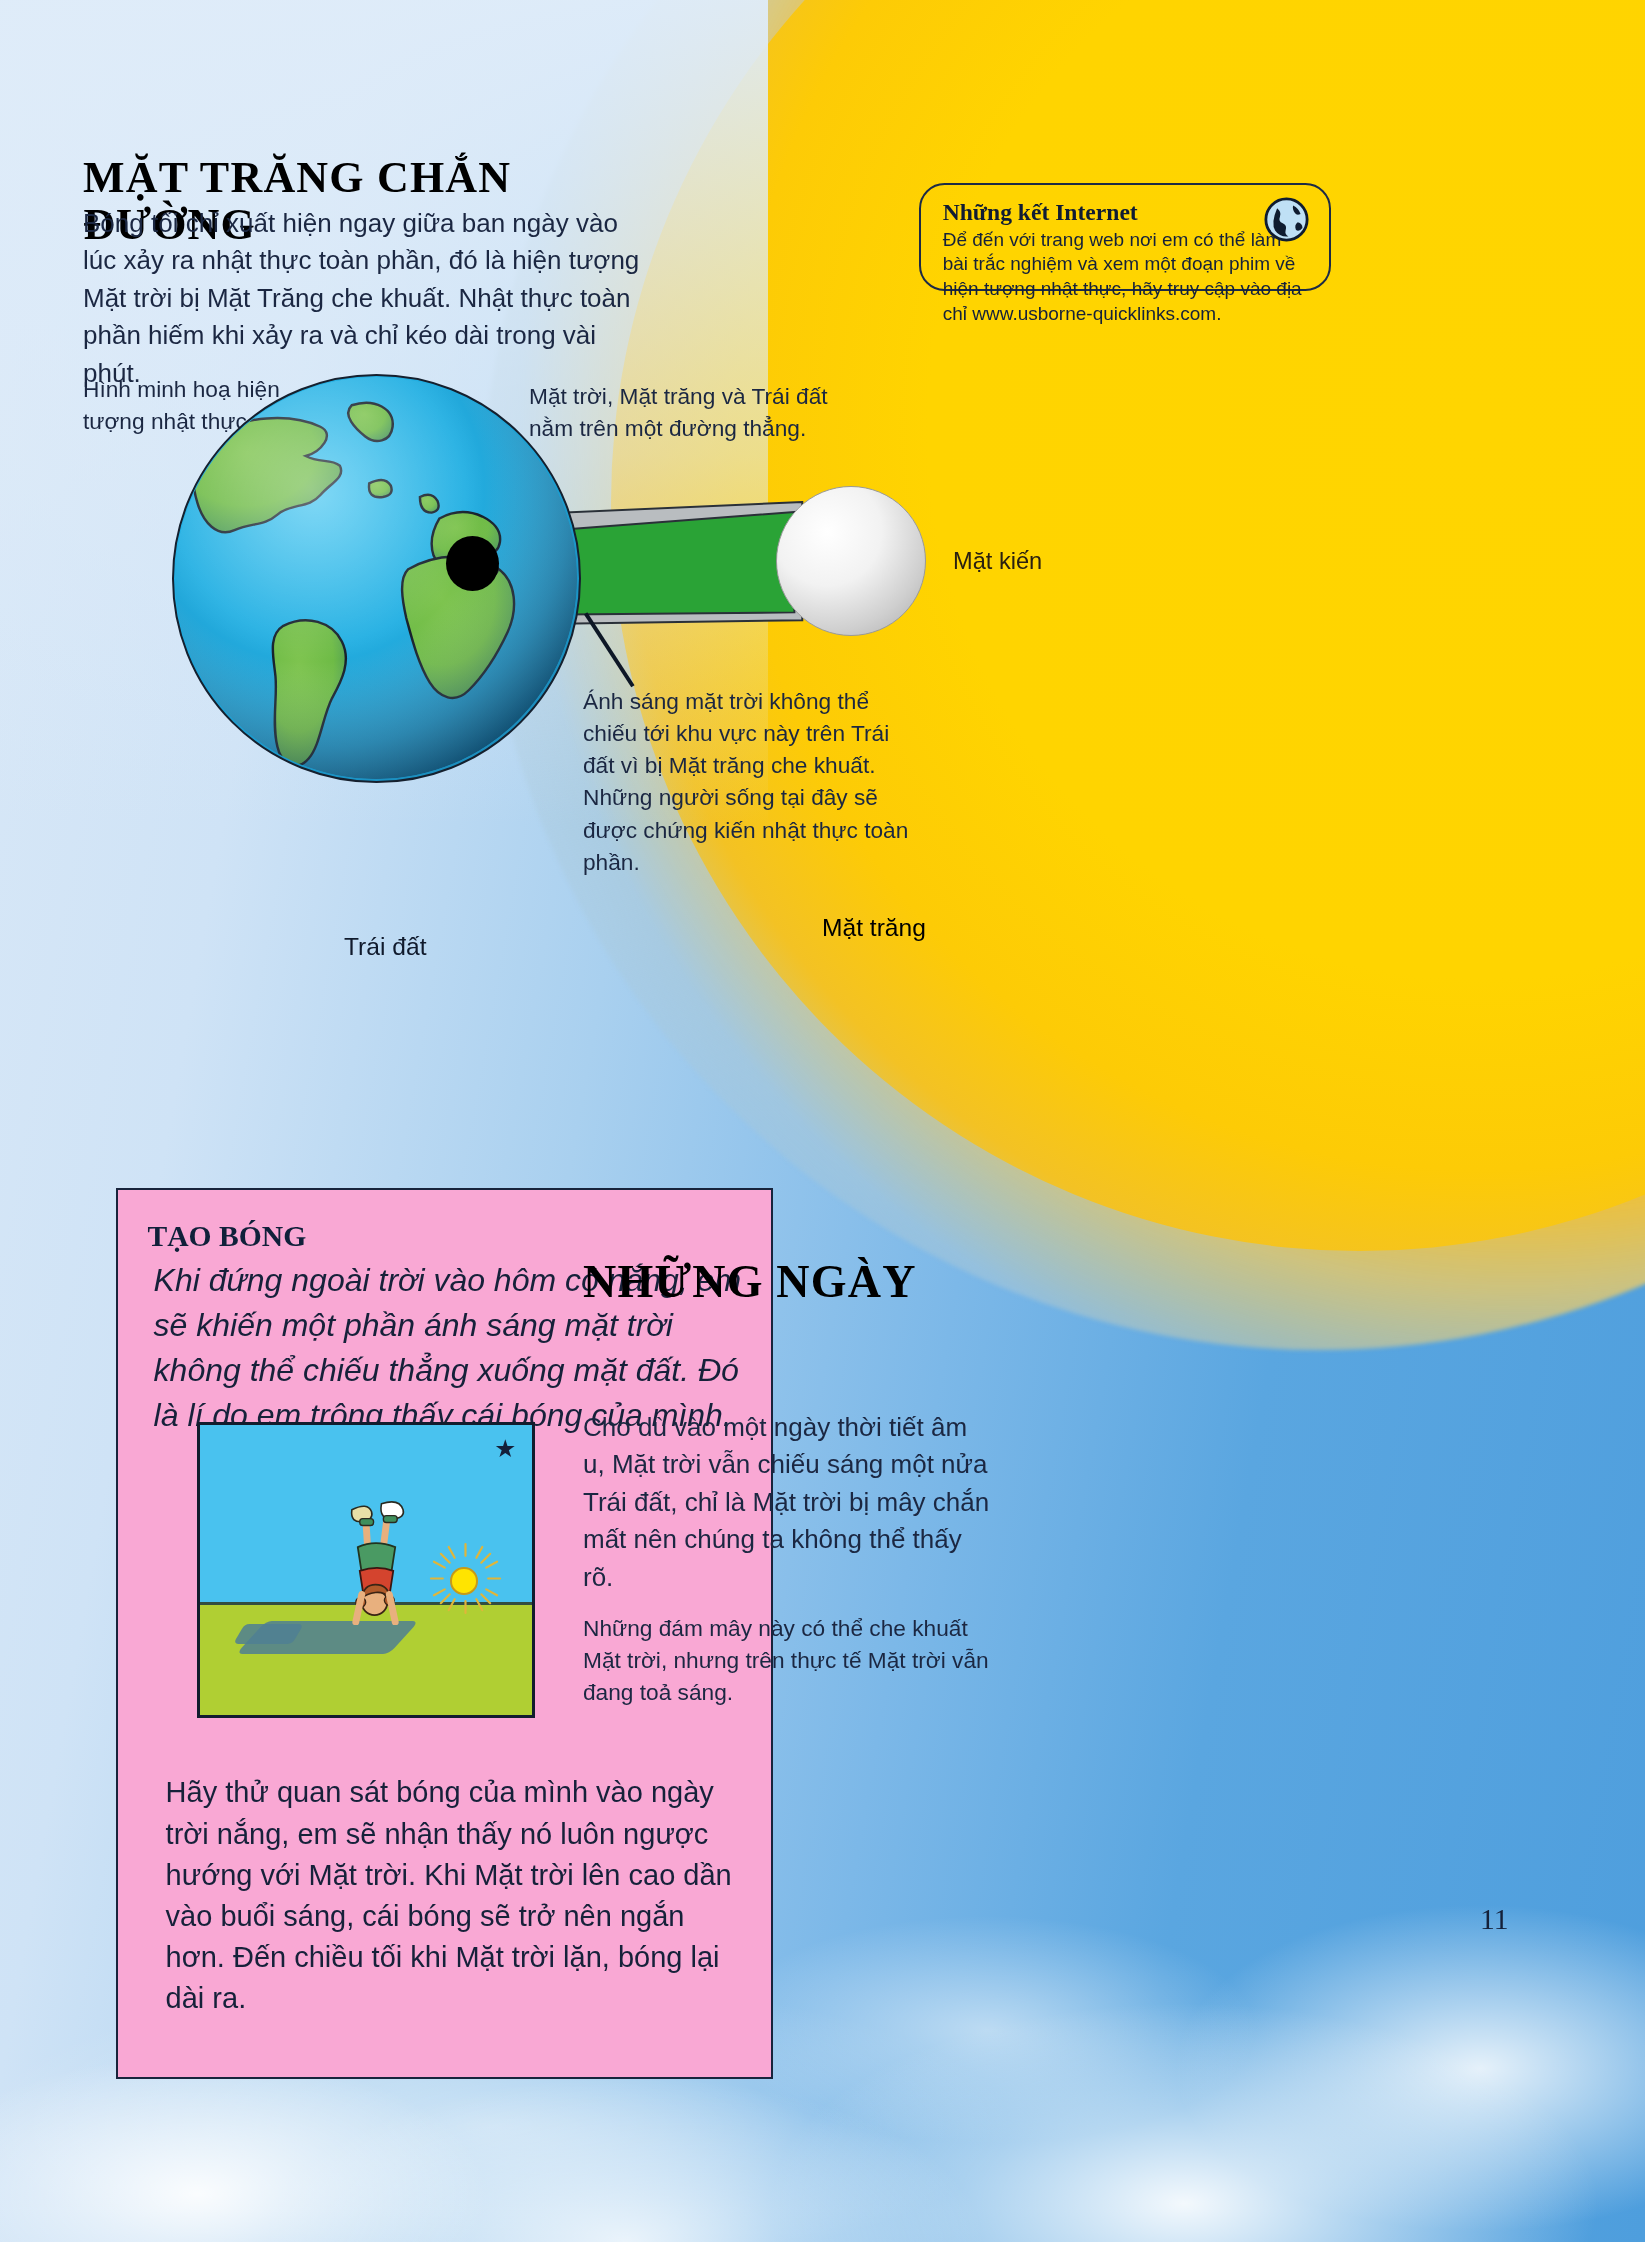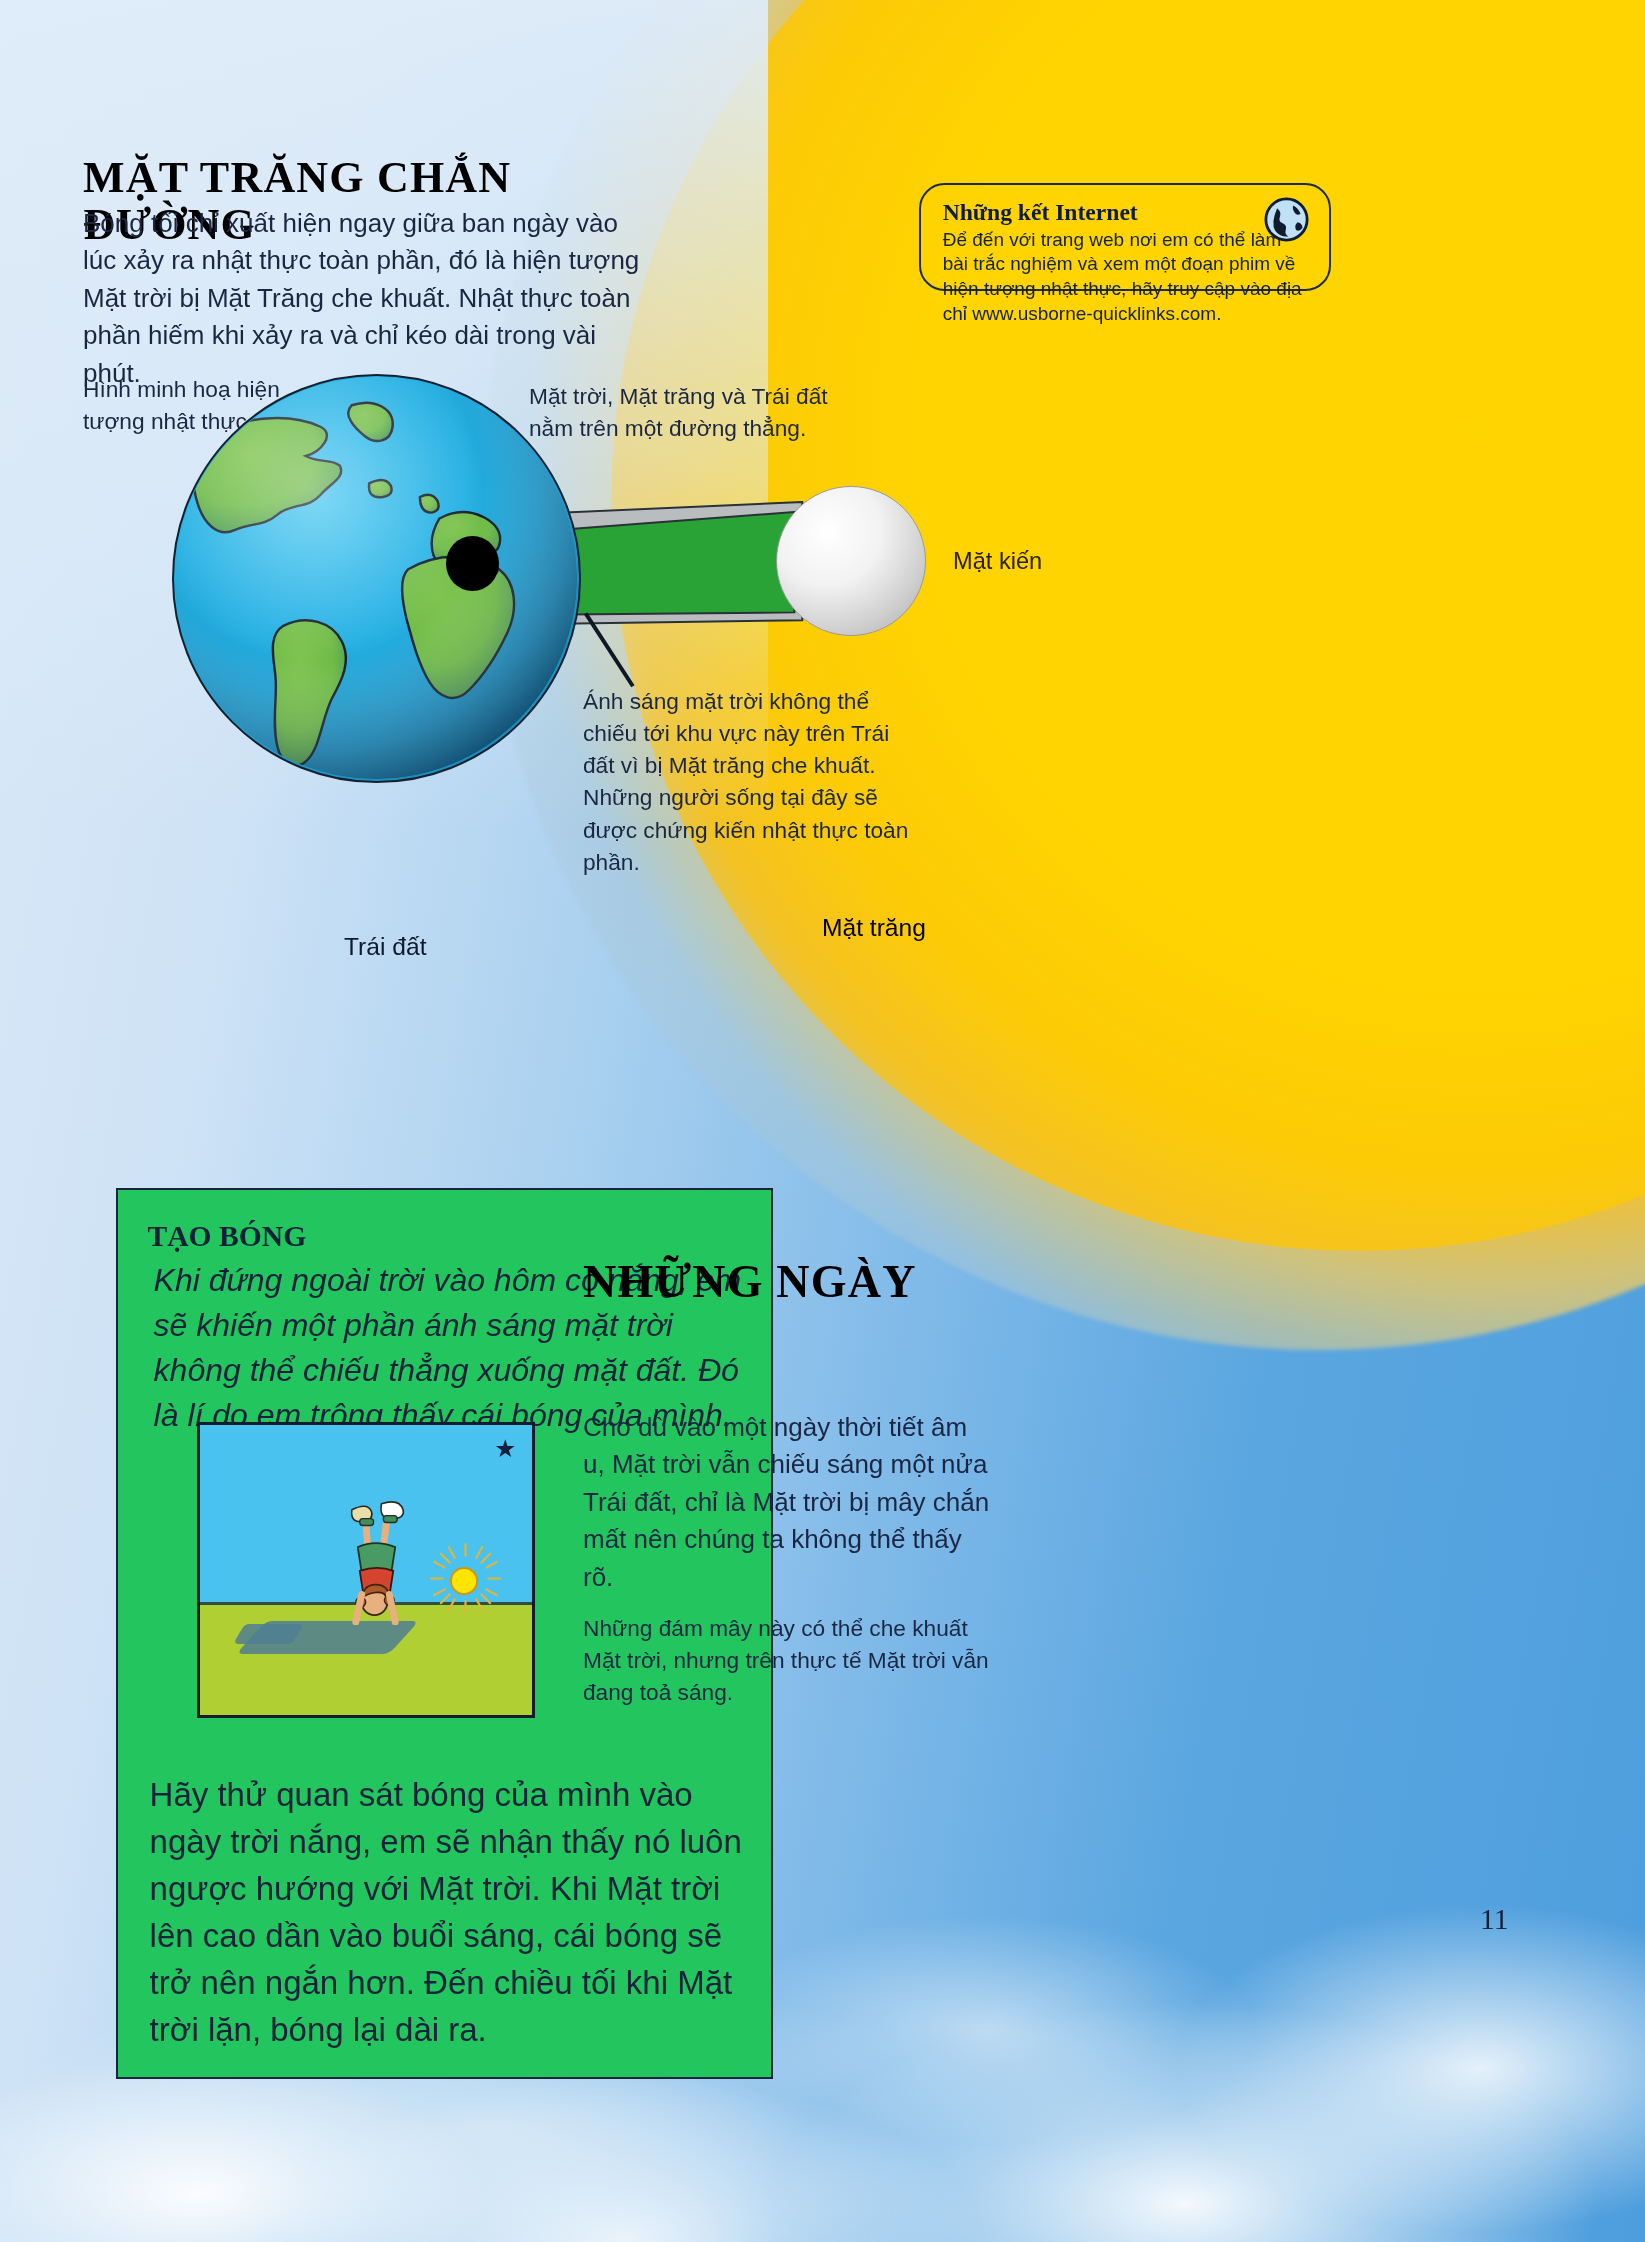--- a/index.html
+++ b/index.html
@@ -112,29 +112,29 @@
     border:1px solid #9a9a9a;box-sizing:border-box;
   }
   #umbra-dot{
     position:absolute;left:274px;top:172px;width:53px;height:55px;border-radius:50%;
     background:#000;
   }
 
   
   #shadow-panel{
     position:absolute;left:116px;top:1188px;width:657px;height:891px;
-    background:#22c55e;border:2.5px solid #18243c;box-sizing:border-box;
+    background:#f9a8d4;border:2.5px solid #18243c;box-sizing:border-box;
     padding:21.7px 25.6px;
   }
   #sp-title{
     font-family:"Liberation Serif", serif;font-weight:bold;
     font-size:29.6px;color:#10203a;margin:7.9px 0 5.9px 3.9px;
   }
   #sp-body{font-size:32px;line-height:1.40;color:#16213a;margin-left:10px;font-style:italic;}
-  #sp-foot{font-size:33px;line-height:1.42;color:#16213a;margin-left:6px;margin-top:21.7px;}
+  #sp-foot{font-size:29px;line-height:1.42;color:#16213a;margin-left:22px;margin-top:21.7px;}
   
   #illus{
     position:absolute;left:197px;top:1422px;width:338px;height:296px;
     border:3px solid #121c2d;box-sizing:border-box;overflow:hidden;
     background:#49c2ef;
   }
   #illus .ground{position:absolute;left:0;right:0;bottom:0;height:38%;background:#b0cf33;}
   #illus .horizon{position:absolute;left:0;right:0;bottom:38%;height:3px;background:#2e3a22;opacity:.85;}
   #illus .star{position:absolute;right:15.8px;top:11.8px;font-size:24.6px;color:#14203a;line-height:1;}
   #illus .sun{

